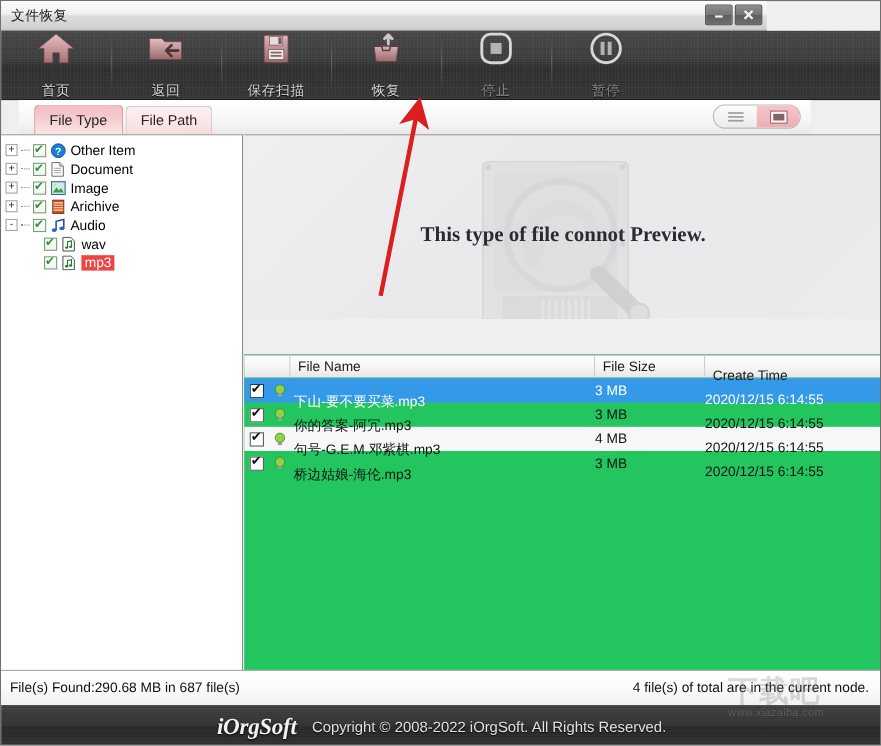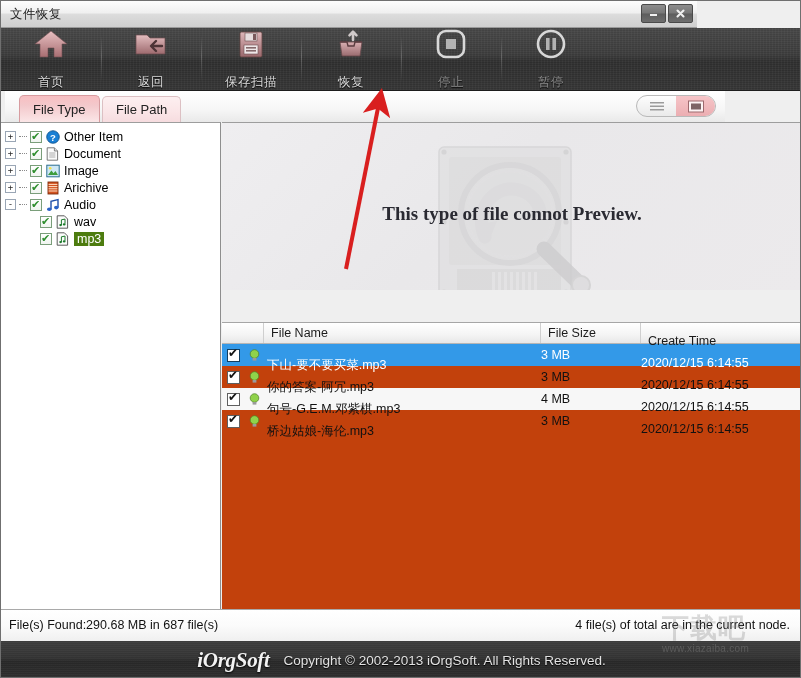--- a/index.html
+++ b/index.html
@@ -68,21 +68,21 @@
   .tb-label {
     margin-top: 14px;
     font-size: 12.5px; color: #d9d9d9;
     text-shadow: 0 1px 1px #000;
     letter-spacing: .5px;
   }
   .tb-item.disabled .tb-label { color: #8c8c8c; }
 
   
   .tabstrip {
-    position: absolute; top: 90px; left: 4px;
+    position: absolute; top: 90px; left: 16px;
     width: 720px; height: 31px;
     background: linear-gradient(to bottom, #ffffff 0%, #f6f6f6 60%, #e9e9e9 100%);
   }
   .tab {
     position: absolute; top: 5px; height: 26px;
     padding: 0 13px;
     display: flex; align-items: center;
     font-size: 13px; color: #232323;
     border: 1px solid #c9a4a8;
     border-bottom: none;
@@ -147,21 +147,21 @@
     background: linear-gradient(to bottom,#fff,#f0f5f0);
     margin-right: 3px;
     position: relative;
   }
   .cbox::after {
     content: "✔"; position: absolute; left: 0px; top: -3px;
     font-size: 11px; color: #2f8f2f; line-height: 14px;
   }
   .ticon { width: 15px; height: 14px; margin-right: 4px; flex: none; display:flex; align-items:center; justify-content:center;}
   .tlabel { white-space: nowrap; }
-  .tlabel.sel { background: #4d7c0f; color: #fff; padding: 0 3px; }
+  .tlabel.sel { background: #ef4444; color: #fff; padding: 0 3px; }
 
   
   .preview {
     position: absolute; left: 221px; top: 121px;
     width: 580px; height: 168px;
     background: linear-gradient(135deg,#efeef0 0%, #e9e8ea 45%, #eceaec 100%);
     border-top: 1px solid #9d9d9d;
     overflow: hidden;
   }
   .preview-art { position: absolute; left: 50%; top: 6px; transform: translateX(-50%); opacity: .55; }
@@ -169,21 +169,21 @@
     position: absolute; left: 0; right: 0; top: 80px;
     text-align: center;
     font-family: "Liberation Serif", "DejaVu Serif", serif;
     font-size: 19px; font-weight: bold; color: #2a2a32;
   }
 
   
   .filelist {
     position: absolute; left: 221px; top: 321px;
     width: 580px; height: 287px;
-    background: #c2410c;
+    background: #22c55e;
     border-top: 1px solid #a6a6a6;
     overflow: hidden;
   }
   .fl-head { display: flex; height: 21px;
     background: linear-gradient(to bottom,#ffffff 0%, #f4f4f4 60%, #e7e7e7 100%);
     border-bottom: 1px solid #b5b5b5;
   }
   .fl-head .cell {
     font-size: 12.5px; color: #1b1b1b;
     display: flex; align-items: center;
@@ -594,21 +594,21 @@
     </div>
   </div>
 
   <div class="statusbar">
     <div class="st-left">File(s) Found:290.68 MB in 687 file(s)</div>
     <div class="st-right">4 file(s) of total are in the current node.</div>
   </div>
 
   <div class="footer">
     <div class="brand">iOrgSoft</div>
-    <div class="copyright">Copyright © 2002-2013 iOrgSoft. All Rights Reserved.</div>
+    <div class="copyright">Copyright © 2008-2022 iOrgSoft. All Rights Reserved.</div>
   </div>
 
   <div class="watermark">
     <div class="wm-cn">下载吧</div>
     <div class="wm-url">www.xiazaiba.com</div>
   </div>
 
   <svg class="annot-arrow">
     <defs>
       <marker id="ahead" markerWidth="7" markerHeight="7" refX="3.2" refY="3.5" orient="auto">

